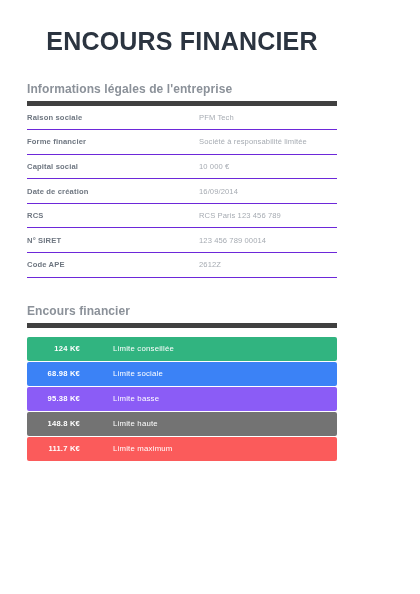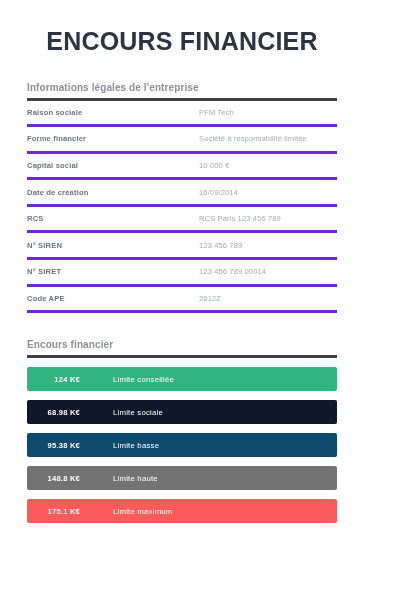--- a/index.html
+++ b/index.html
@@ -30,35 +30,35 @@
     color: #2b3440;
     margin: 0;
     padding-top: 28px;
     padding-bottom: 0;
     line-height: 1.1;
   }
   .section {
     margin-top: 26px;
   }
   .section-title {
-    font-size: 10px;
+    font-size: 12px;
     font-weight: bold;
     color: #8b9199;
     padding-bottom: 5px;
-    border-bottom: 3px solid #404040;
+    border-bottom: 5px solid #404040;
     letter-spacing: 0.1px;
   }
   
   .info-table {
     width: 100%;
     border-collapse: collapse;
     margin-top: 0;
   }
   .info-table tr {
-    border-bottom: 3px solid #6d28d9;
+    border-bottom: 1px solid #6d28d9;
   }
   .info-table td {
     padding: 7.3px 0 7.3px 0;
     font-size: 7.6px;
     vertical-align: middle;
   }
   .info-label {
     width: 172px;
     font-weight: bold;
     color: #6e7680;
@@ -69,21 +69,21 @@
     letter-spacing: 0.1px;
   }
   
   .bars {
     margin-top: 9px;
   }
   .bar {
     height: 24px;
     display: flex;
     align-items: center;
-    margin-bottom: 9px;
+    margin-bottom: 1px;
     border-radius: 2px;
   }
   .bar-amount {
     width: 66px;
     text-align: right;
     padding-right: 13px;
     box-sizing: border-box;
     font-size: 7.6px;
     font-weight: bold;
     color: #ffffff;
@@ -122,55 +122,51 @@
         </tr>
         <tr>
           <td class="info-label">Date de création</td>
           <td class="info-value">16/09/2014</td>
         </tr>
         <tr>
           <td class="info-label">RCS</td>
           <td class="info-value">RCS Paris 123 456 789</td>
         </tr>
         <tr>
-          <td class="info-label">N° SIREN</td>
-          <td class="info-value">123 456 789</td>
-        </tr>
-        <tr>
           <td class="info-label">N° SIRET</td>
           <td class="info-value">123 456 789 00014</td>
         </tr>
         <tr>
           <td class="info-label">Code APE</td>
           <td class="info-value">2612Z</td>
         </tr>
       </tbody>
     </table>
   </div>
 
   <div class="section">
     <div class="section-title">Encours financier</div>
 
     <div class="bars">
       <div class="bar" style="background-color: rgb(49, 180, 128);">
         <span class="bar-amount">124 K€</span>
         <span class="bar-label">Limite conseillée</span>
       </div>
-      <div class="bar" style="background-color: #0f172a;">
+      <div class="bar" style="background-color: #3b82f6;">
         <span class="bar-amount">68.98 K€</span>
         <span class="bar-label">Limite sociale</span>
       </div>
-      <div class="bar" style="background-color: #0c4a6e;">
+      <div class="bar" style="background-color: #8b5cf6;">
         <span class="bar-amount">95.38 K€</span>
         <span class="bar-label">Limite basse</span>
       </div>
       <div class="bar" style="background-color: #737373;">
         <span class="bar-amount">148.8 K€</span>
         <span class="bar-label">Limite haute</span>
       </div>
       <div class="bar" style="background-color: rgb(251, 91, 91);">
-        <span class="bar-amount">175.1 K€</span>
+        <span class="bar-amount">111.7 K€</span>
         <span class="bar-label">Limite maximum</span>
       </div>
     </div>
   </div>
 
 </div>
 
 </body></html>

